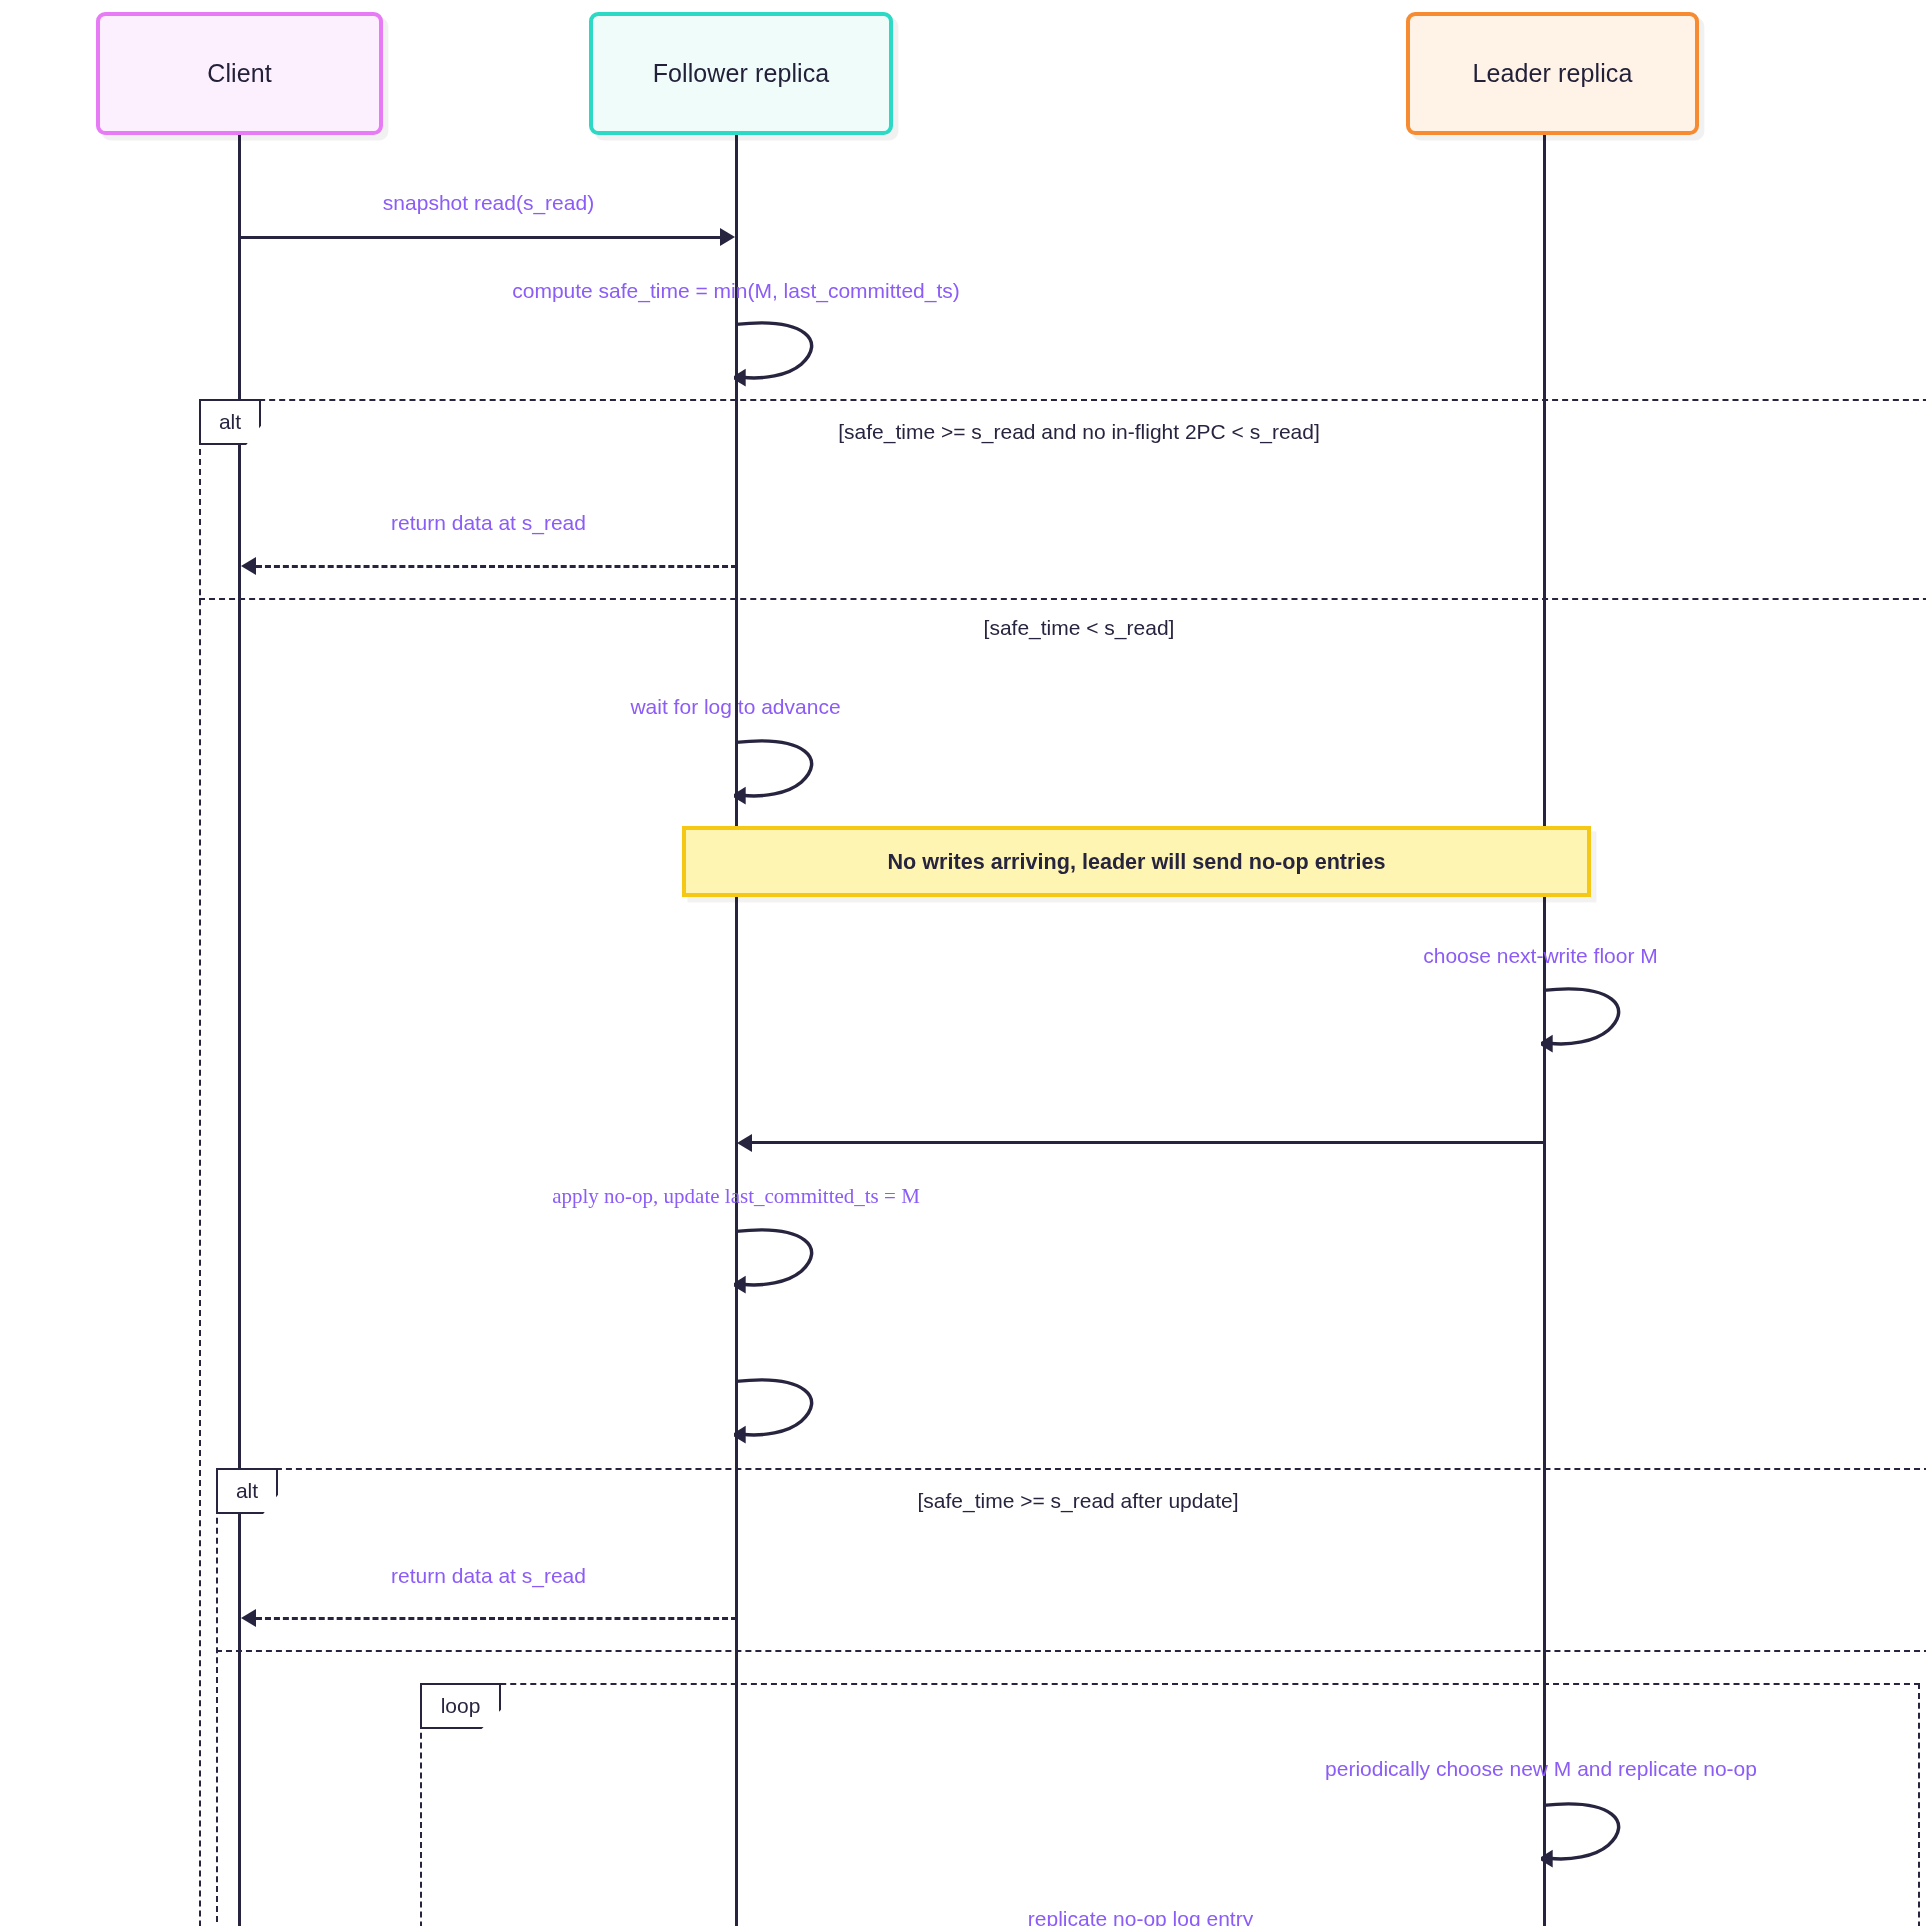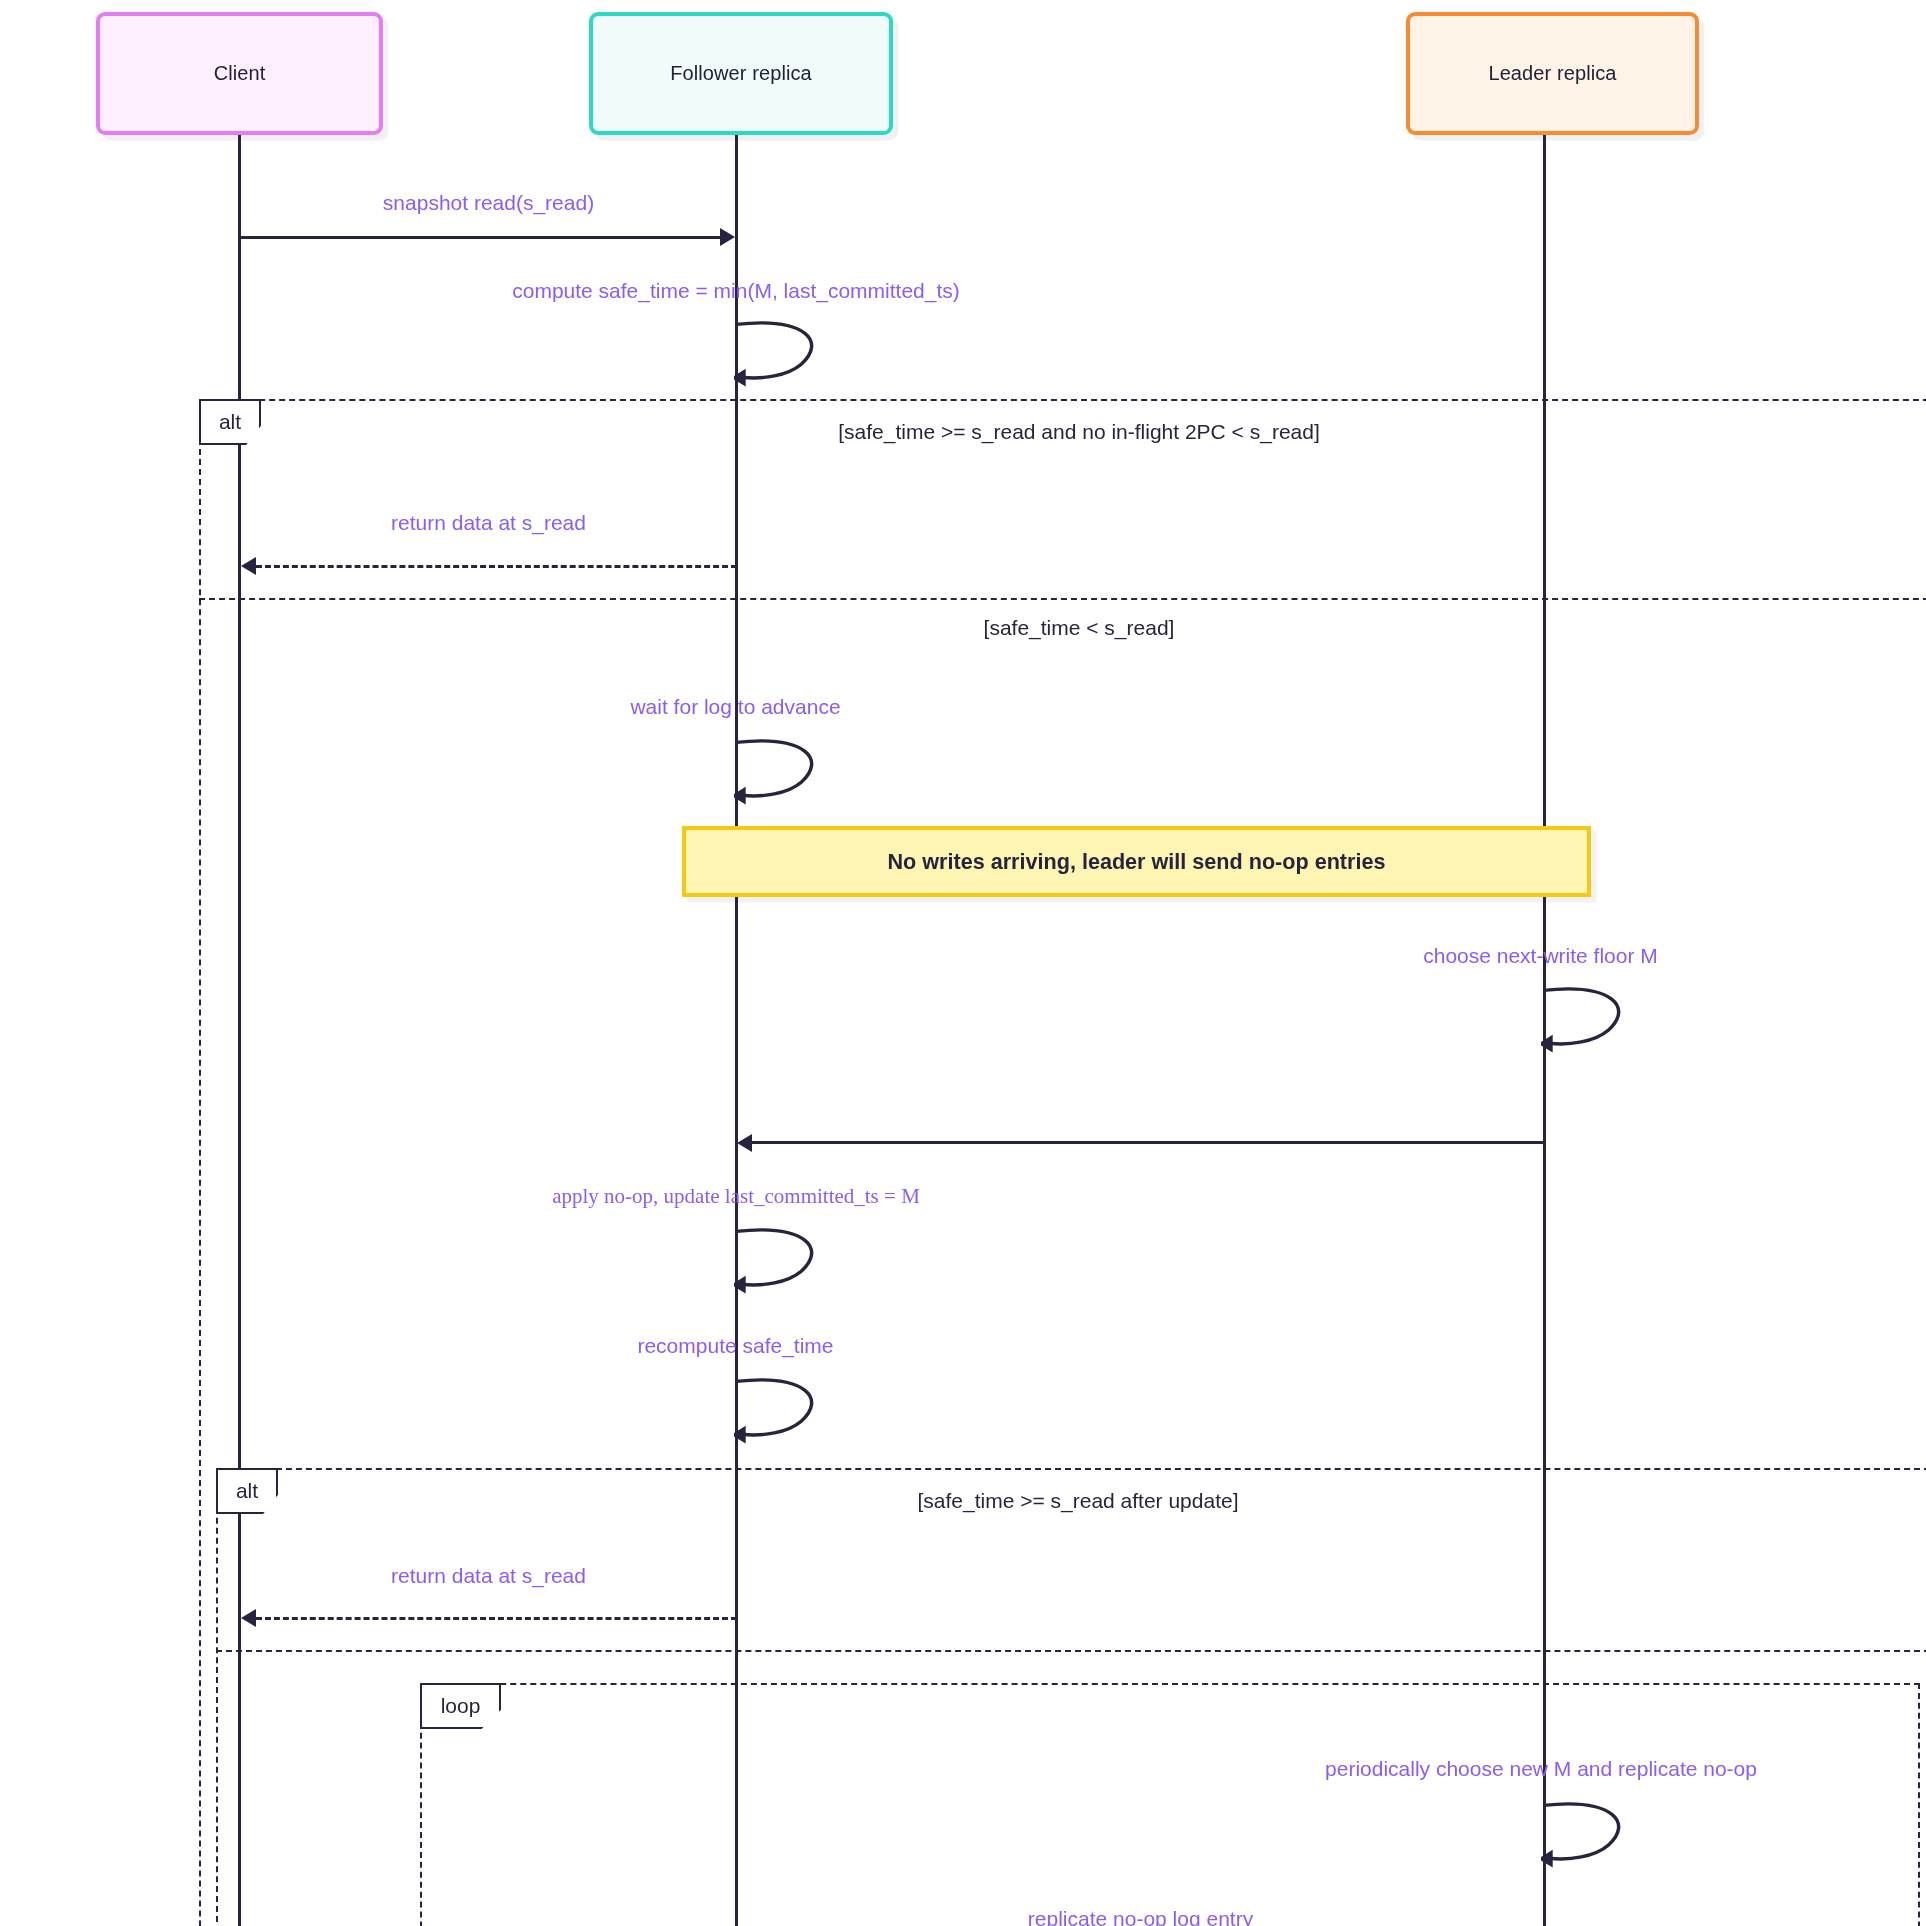--- a/index.html
+++ b/index.html
@@ -7,21 +7,21 @@
   #stage{position:relative;width:2056px;height:2618px;overflow:hidden;background:#fff;}
 
   
   .actor{
     position:absolute;
     box-sizing:border-box;
     border-radius:9.2px;
     display:flex;align-items:center;justify-content:center;
     text-align:center;
     color:#23213a;
-    font-size:20px;
+    font-size:25px;
     letter-spacing:0.1px;
     box-shadow:5.4px 5.4px 0 0 rgba(0,0,0,0.055);
     z-index:6;
   }
   .actor.client   {border:4.2px solid #e77af5;background:#fdf0fe;}
   .actor.follower {border:4.2px solid #2bd9c4;background:#effcfa;align-items:center;}
   .actor.leader   {border:4.2px solid #f68b31;background:#fef3e6;}
 
   
   .lifeline{position:absolute;width:2.7px;background:#27243f;z-index:1;}
@@ -191,23 +191,20 @@
   <div class="arrow-head left" style="left:737px; top:1134px;"></div>
 
   <div class="msg-label" style="left:293px; top:1184px; width:886px;font-family:Liberation Serif, serif;">
     <span>apply no-op, update last_committed_ts = M</span>
   </div>
   <svg class="selfloop" style="left:734px; top:1226px;" width="100" height="69" viewBox="0 0 260 180">
     <path d="M5 14 C 190 -6, 240 60, 175 118 C 140 148, 75 158, 20 152" fill="none" stroke="#27243f" stroke-width="9"></path>
     <polygon points="30,130 30,176 -8,153" fill="#27243f"></polygon>
   </svg>
 
-  <div class="msg-label" style="left:389px; top:1334px; width:693px;">
-    <span>recompute safe_time</span>
-  </div>
   <svg class="selfloop" style="left:734px; top:1376px;" width="100" height="69" viewBox="0 0 260 180">
     <path d="M5 14 C 190 -6, 240 60, 175 118 C 140 148, 75 158, 20 152" fill="none" stroke="#27243f" stroke-width="9"></path>
     <polygon points="30,130 30,176 -8,153" fill="#27243f"></polygon>
   </svg>
 
   <div class="frame" style="left:216px; top:1468px; width:1724px; height:882px;"></div>
   <div class="frame-tag" style="left:216px; top:1468px; width:62px; height:46px;">
     <span>alt</span>
   </div>
   <div class="frame-cond" style="left:216px; top:1489px; width:1724px;">

